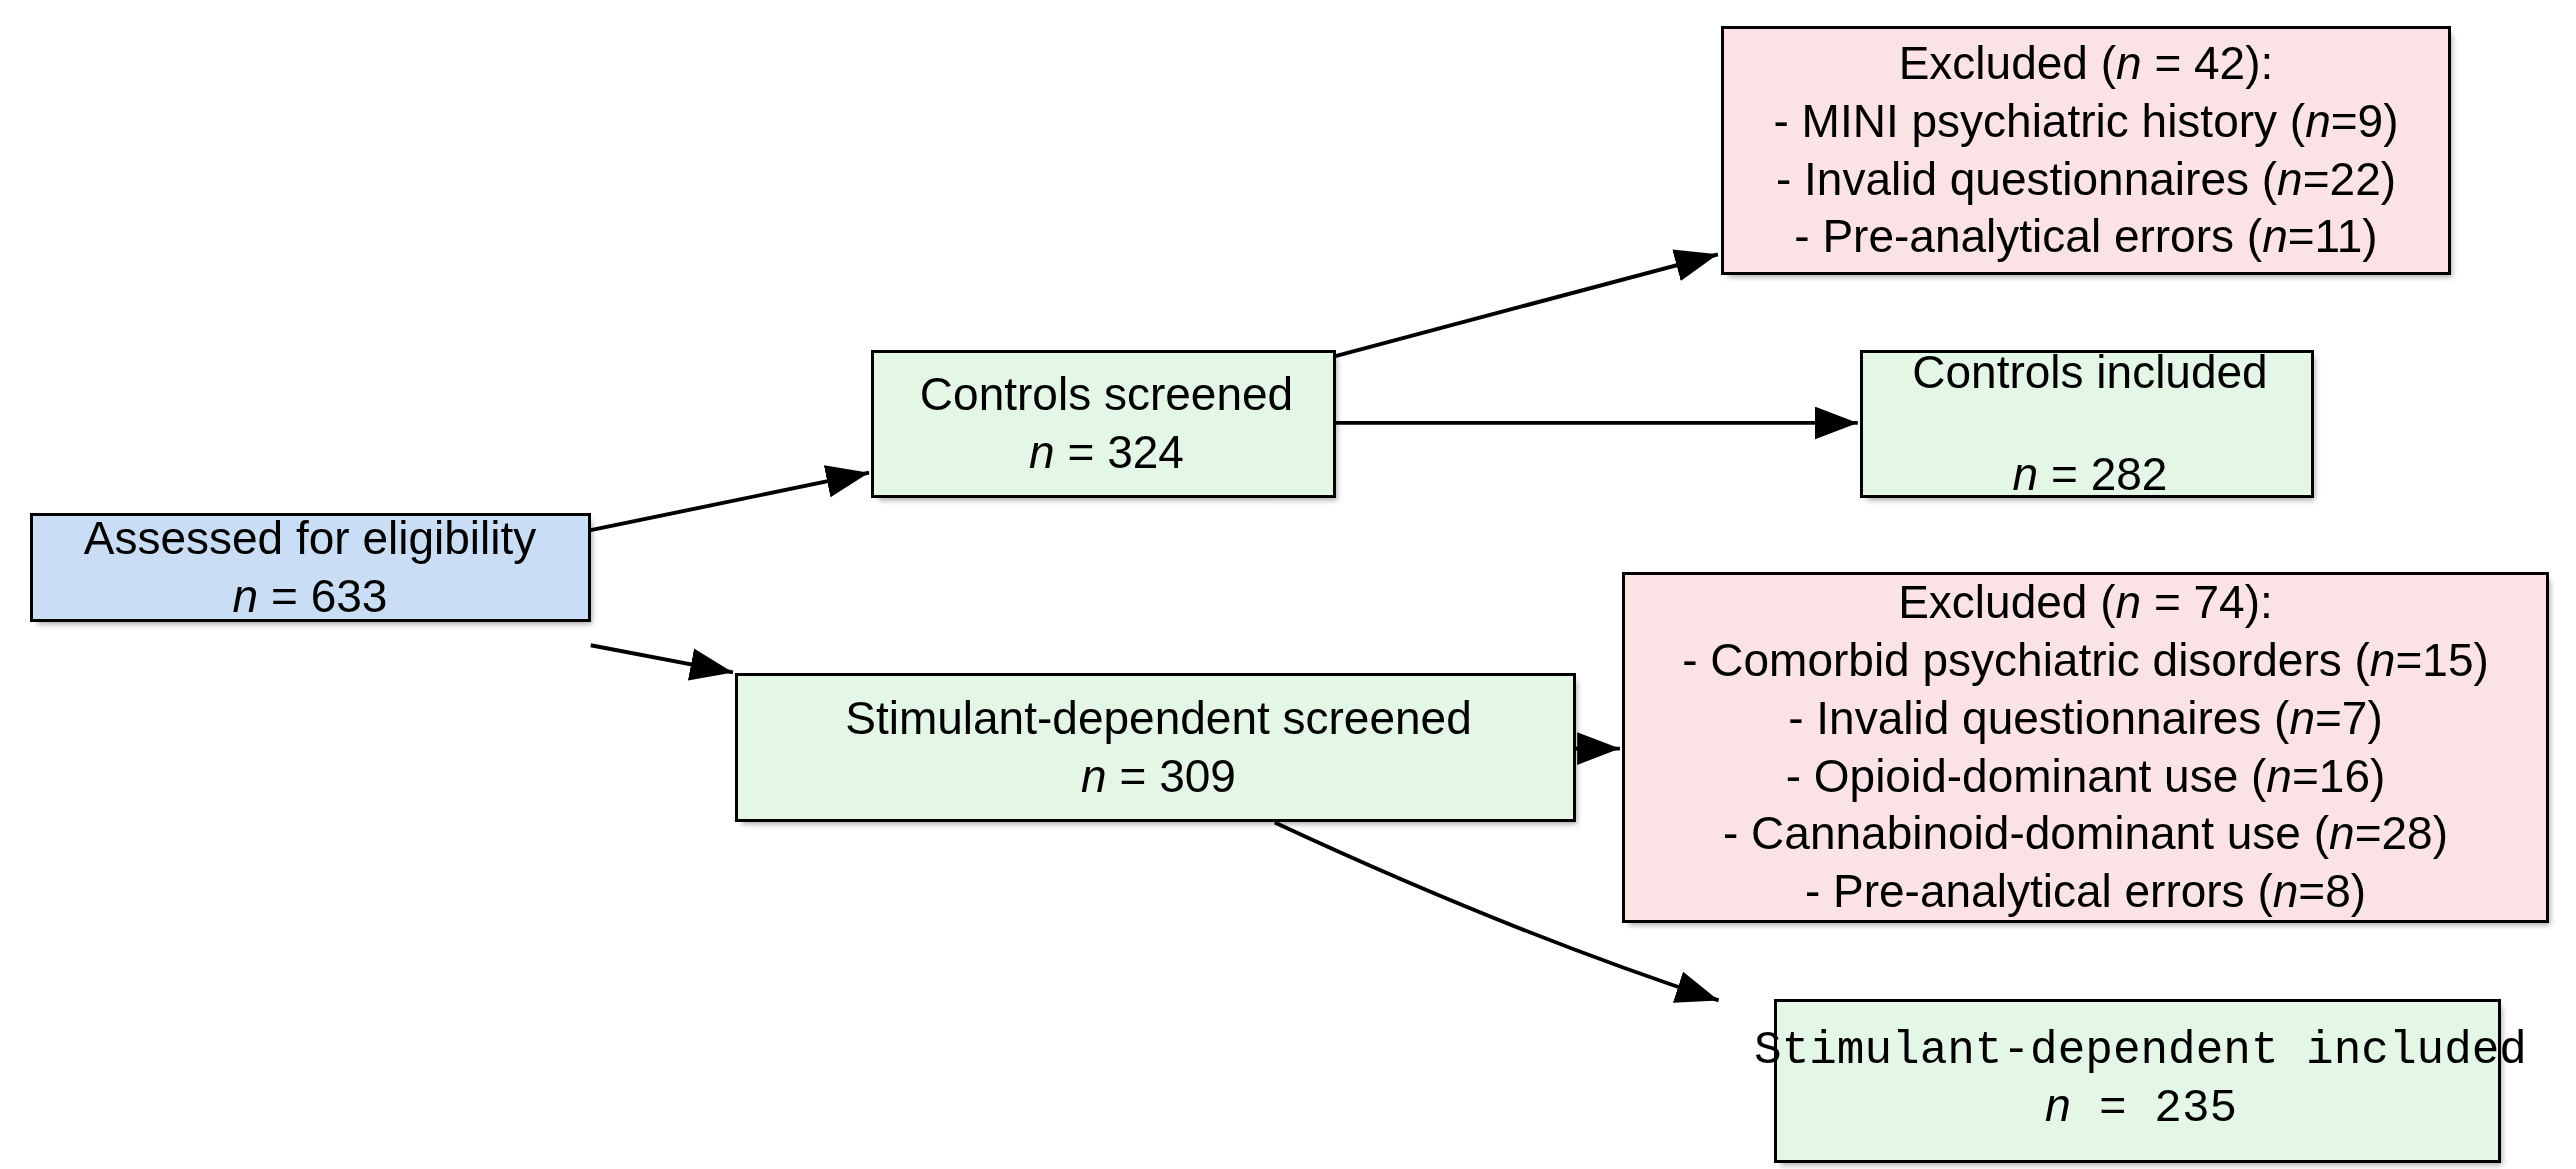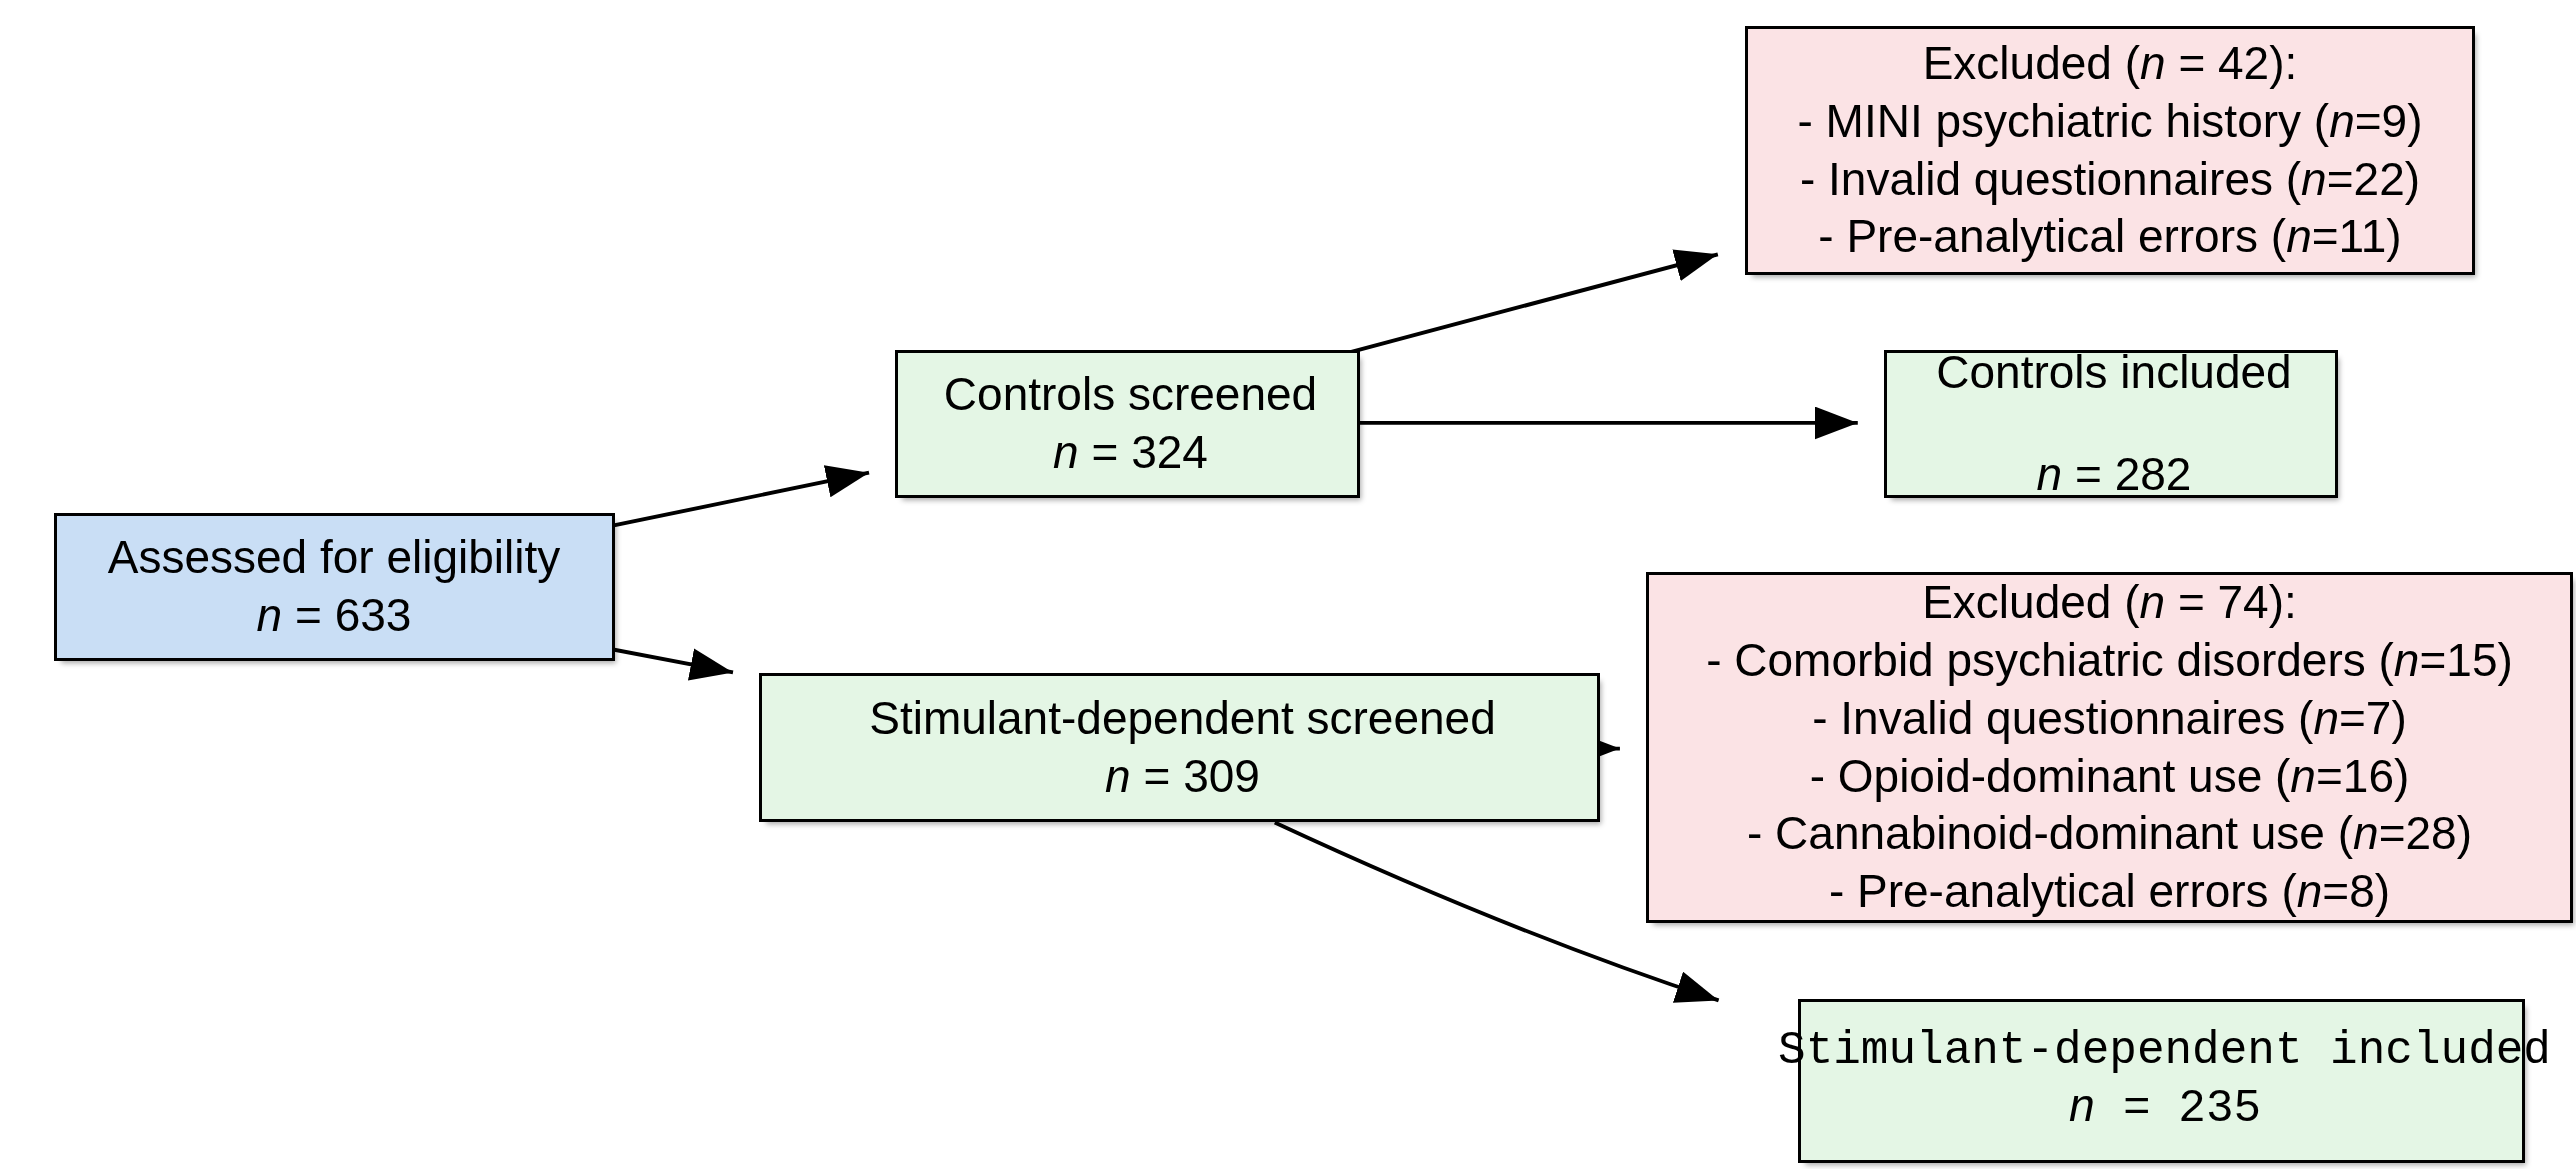--- a/index.html
+++ b/index.html
@@ -35,30 +35,29 @@
     position: absolute;
     box-sizing: border-box;
     border: 3.9px solid var(--border, #000000);
     display: flex;
     flex-direction: column;
     justify-content: center;
     align-items: center;
     font-size: 46px;
     line-height: 1.26;
     box-shadow: 4.7px 5.4px 5.4px -2.3px rgba(0,0,0,0.35);
-    margin-left: 24px;
   }
   .fill-blue  { background: var(--eligibility-fill, #c9def5); }
   .fill-green { background: var(--included-fill, #e4f6e5); padding-left: 6px; }
   .fill-pink  { background: var(--excluded-fill, #fbe3e5); }
   .ln { white-space: nowrap; }
   .ln i { font-style: italic; }
 
   
-  #box-assessed            { left: 29.5px;   top: 513px;  width: 561px;  height: 148px; }
+  #box-assessed            { left: 29.5px;   top: 513px;  width: 561px;  height: 109px; }
   #box-controls-screened   { left: 871px; top: 350px;  width: 465px;  height: 148px; }
   #box-excluded-controls   { left: 1721px; top: 26px;   width: 730px;  height: 249px; }
   #box-controls-included   { left: 1860px; top: 350px;  width: 454px;  height: 148px; gap: 44px; }
   #box-stimulant-screened  { left: 735px;  top: 673px;  width: 841px;  height: 149px; }
   #box-excluded-stimulant  { left: 1622px; top: 572px;  width: 927px; height: 351px; }
   #box-stimulant-included  { left: 1774px; top: 999px; width: 727px;  height: 164px; font-family: Liberation Mono, monospace; }
 </style>
 </head>
 <body>
 

